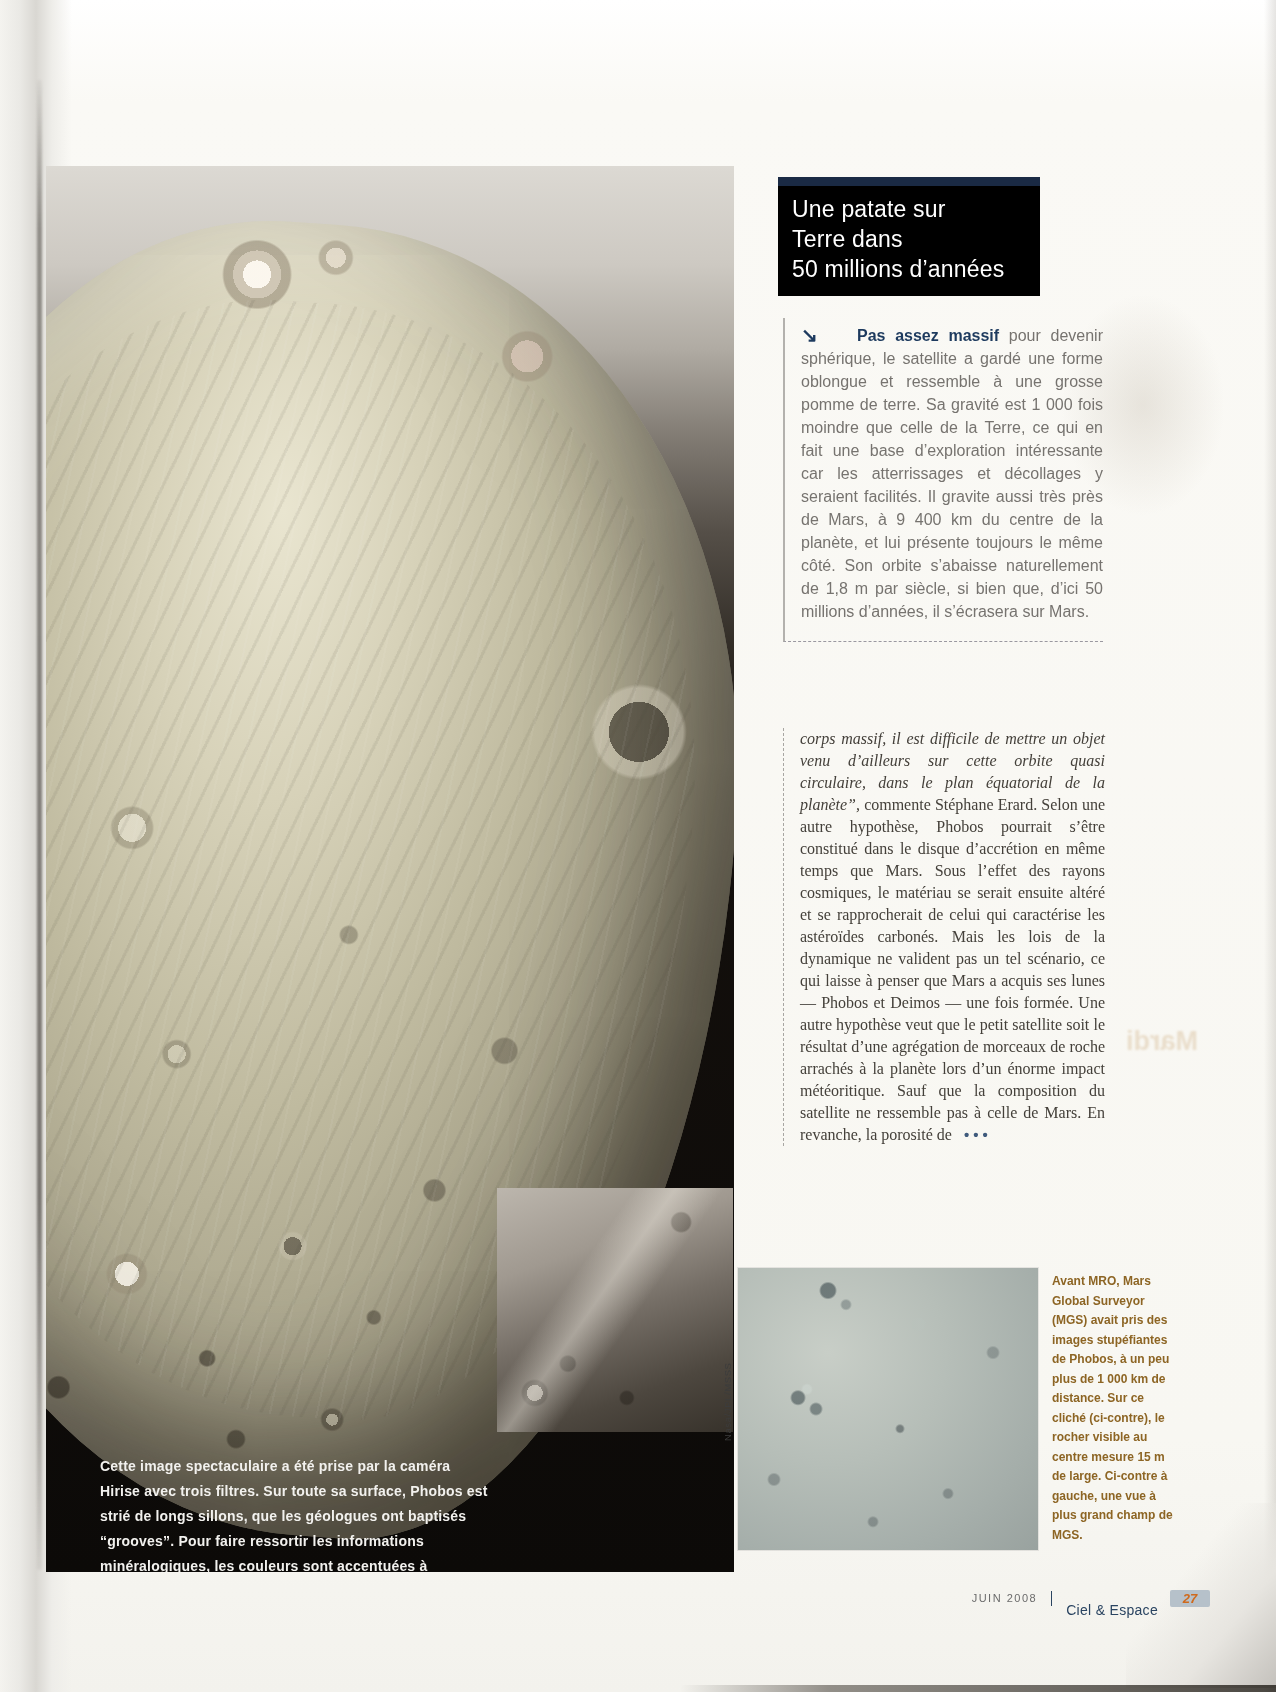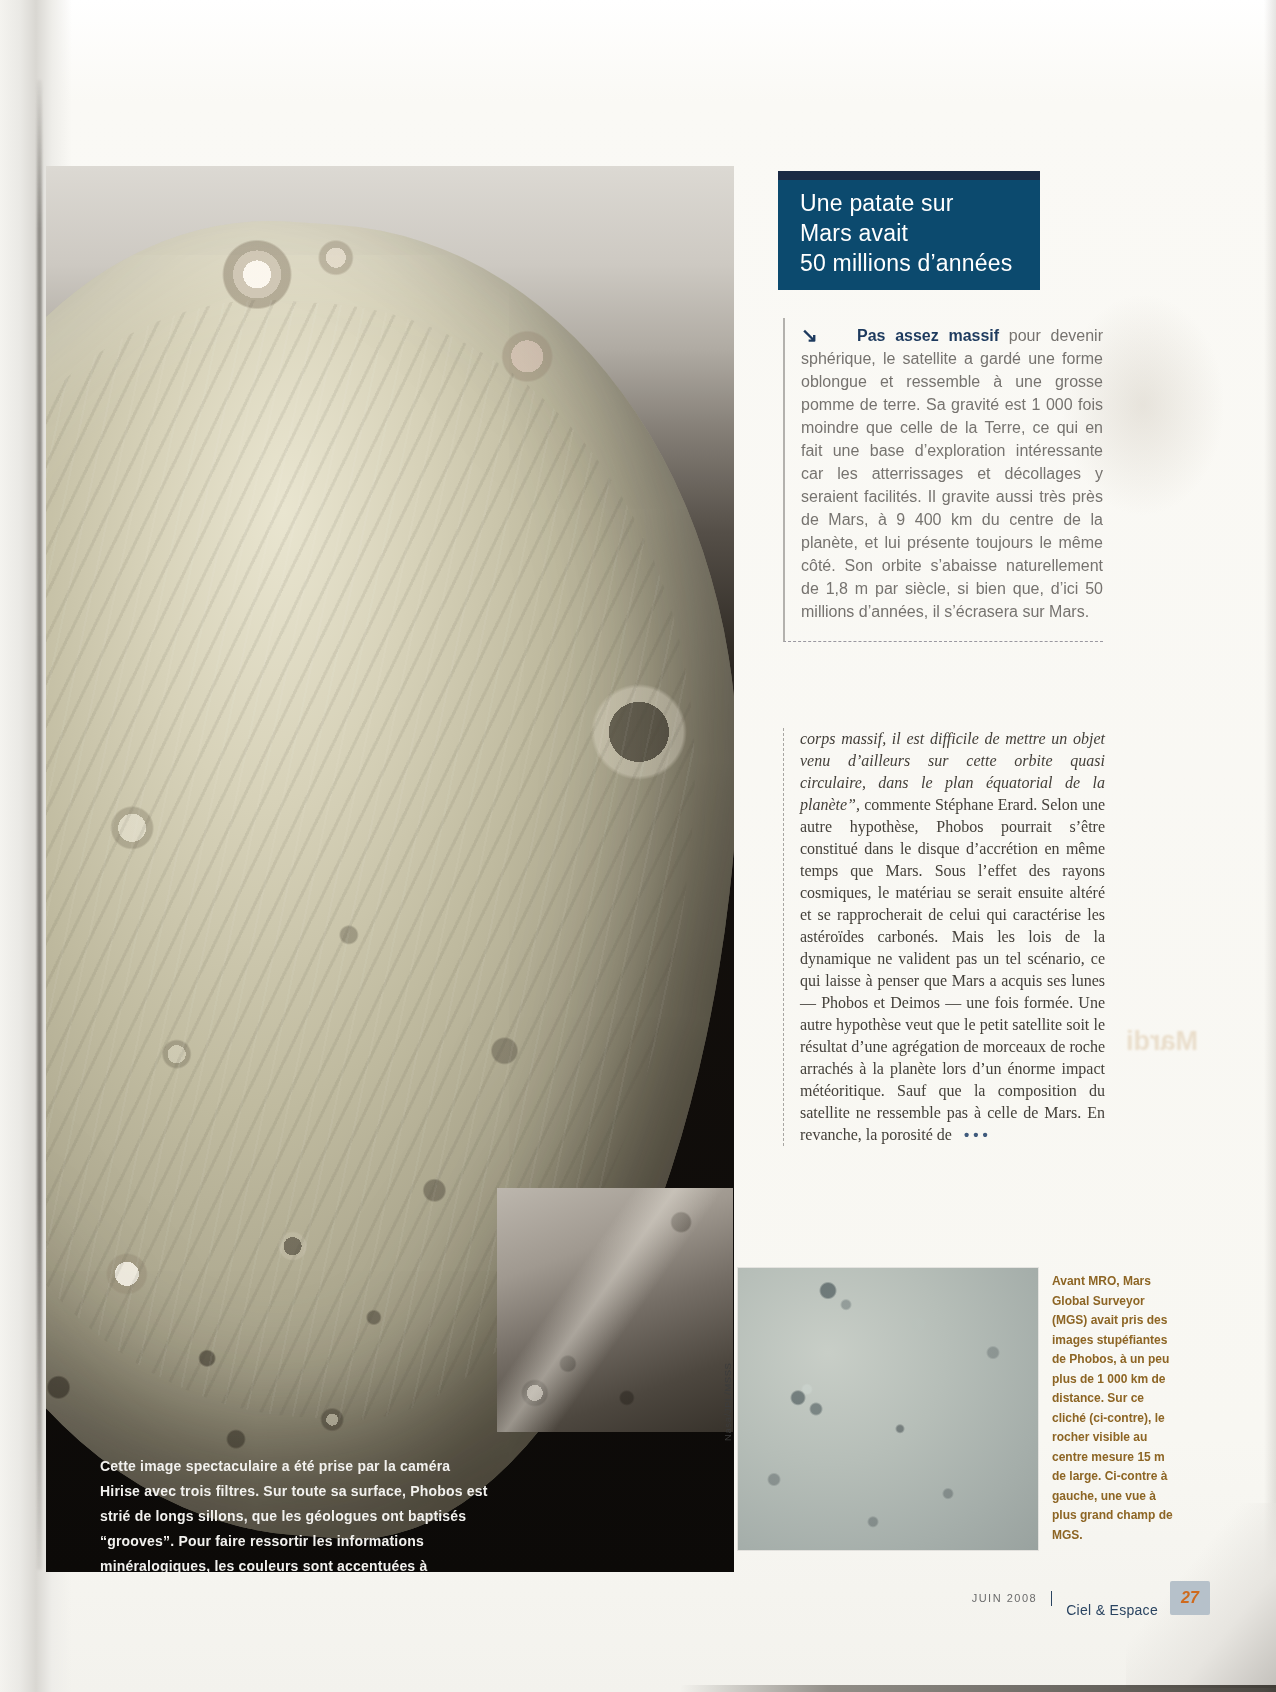--- a/index.html
+++ b/index.html
@@ -123,23 +123,23 @@
       radial-gradient(circle at 60% 20%, rgba(185,194,188,0.5) 0 6px, rgba(0,0,0,0) 8px),
       radial-gradient(circle at 12% 75%, rgba(40,50,55,0.3) 0 5px, rgba(0,0,0,0) 7px),
       radial-gradient(circle at 45% 90%, rgba(40,50,55,0.3) 0 4px, rgba(0,0,0,0) 6px);
   }
   .inset-caption {
     position:absolute; left:1052px; top:1272px; width:122px;
     font-size:12px; font-weight:bold; line-height:19.5px; color:#8d6524;
   }
   
   .headline-box {
-    position:absolute; left:778px; top:171px; width:262px;
-    background:#0c4a6e; border-top:9px solid #1a2a44;
-    padding:8px 12px 12px 22px;
+    position:absolute; left:778px; top:177px; width:262px;
+    background:#000000; border-top:9px solid #1a2a44;
+    padding:8px 12px 12px 14px;
   }
   .headline-box .hl {
     color:#ffffff; font-size:23px; line-height:30px; font-weight:normal; letter-spacing:0.2px;
   }
   .intro-box {
     position:absolute; left:783px; top:318px; width:320px;
     border-left:2px solid #b3b1ad; border-bottom:1px dashed #9a98a0;
     padding:6px 0 18px 16px;
   }
   .intro-text {
@@ -165,23 +165,23 @@
   }
   
   .footer {
     position:absolute; right:66px; top:1588px; height:20px;
     display:flex; align-items:center;
   }
   .f-date { font-size:11px; color:#6b6b6b; letter-spacing:1.5px; }
   .f-div  { width:1px; height:15px; background:#2a4461; margin:0 14px; }
   .f-mag  { font-size:14px; color:#2a4461; letter-spacing:0.3px;margin-top:24px; }
   .f-badge {
-    margin-left:12px; min-width:40px; height:34px; padding:0 4px;
+    margin-left:12px; min-width:40px; height:17px; padding:0 4px;
     background:#b6c1ca; border-radius:2px;
-    color:#cf6a1d; font-size:16px; font-weight:bold; font-style:italic;
+    color:#cf6a1d; font-size:13px; font-weight:bold; font-style:italic;
     display:flex; align-items:center; justify-content:center;
   }
 </style>
 </head>
 <body>
 
 <div>
 
   <div class="binding"></div>
   <div class="binding-line"></div>
@@ -203,21 +203,21 @@
     <div class="ridge"></div>
   </div>
   <div class="credit">Nasa/JPL/MSSS</div>
   <div class="inset-right">
     <div class="spots"></div>
   </div>
   <div class="inset-caption">Avant MRO, Mars Global Surveyor (MGS) avait pris des images stupéfiantes de Phobos, à un peu plus de 1 000 km de distance. Sur ce cliché (ci-contre), le rocher visible au centre mesure 15 m de large. Ci-contre à gauche, une vue à plus grand champ de MGS.</div>
 
   <section class="headline-box">
     <div class="hl">Une patate sur</div>
-    <div class="hl">Mars avait</div>
+    <div class="hl">Terre dans</div>
     <div class="hl">50 millions d’années</div>
   </section>
 
   <section class="intro-box">
     <p class="intro-text">
       <span class="arrow">↘</span>
       <span class="lead">Pas assez massif</span>
       <span>pour devenir sphérique, le satellite a gardé une forme oblongue et ressemble à une grosse pomme de terre. Sa gravité est 1 000 fois moindre que celle de la Terre, ce qui en fait une base d’exploration intéressante car les atterrissages et décollages y seraient facilités. Il gravite aussi très près de Mars, à 9 400 km du centre de la planète, et lui présente toujours le même côté. Son orbite s’abaisse naturellement de 1,8 m par siècle, si bien que, d’ici 50 millions d’années, il s’écrasera sur Mars.</span>
     </p>
   </section>

